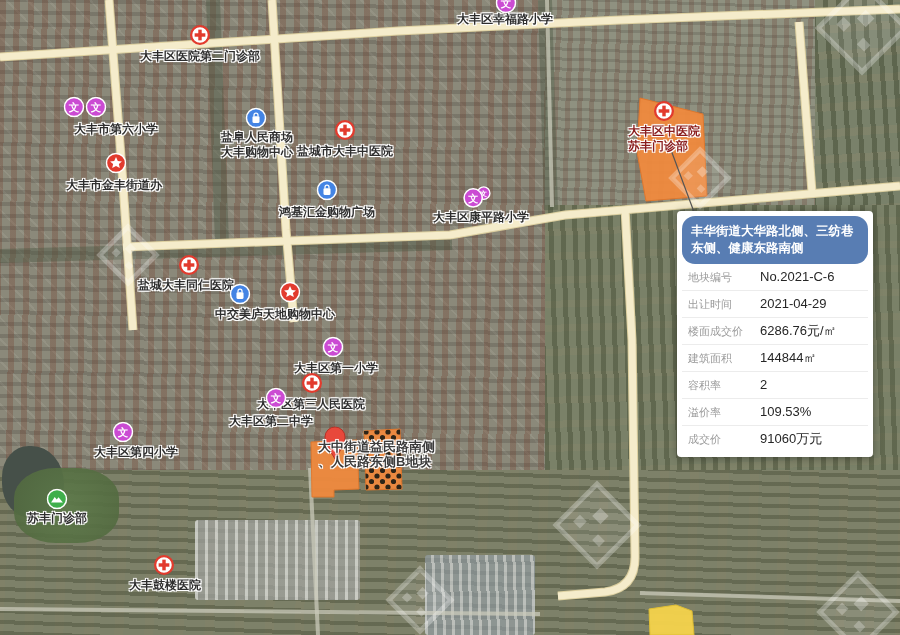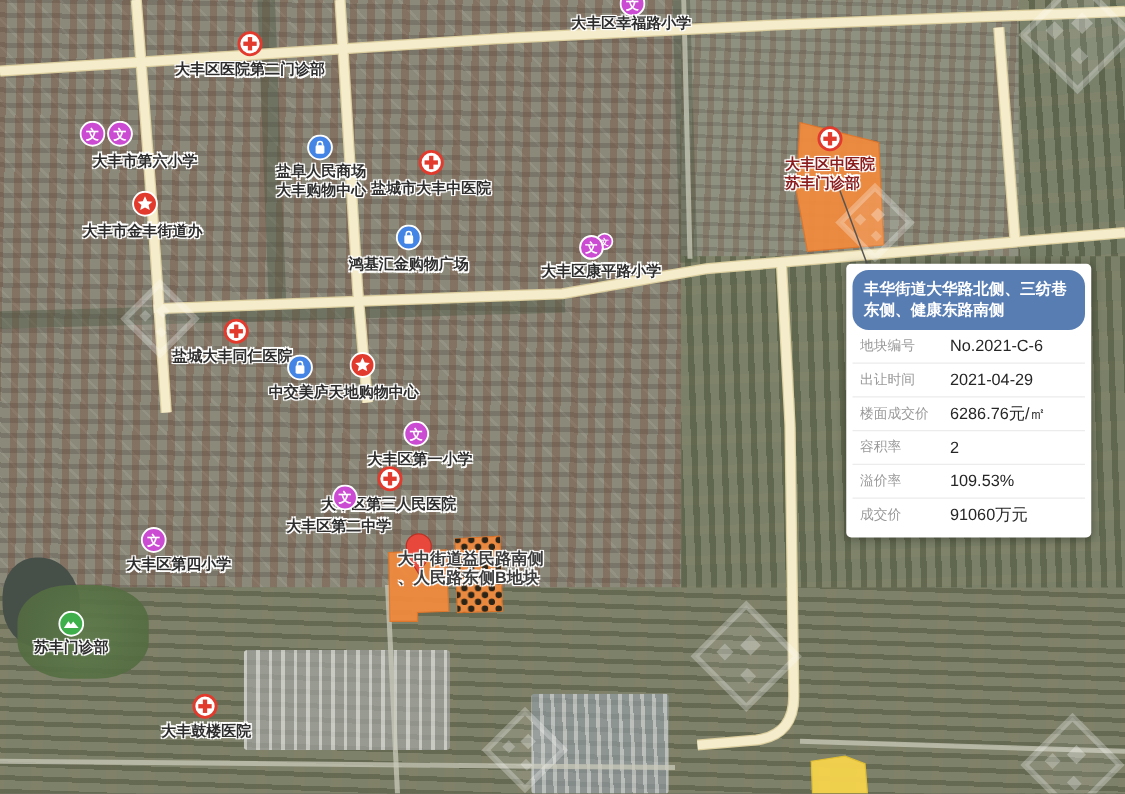--- a/index.html
+++ b/index.html
@@ -228,21 +228,21 @@
       <div class="mlabel" style="left:311px;top:404px;">大丰区第三人民医院</div>
       <div class="poi" style="left:276px;top:398px"><svg width="21" height="21" viewBox="0 0 22 22">
           <circle cx="11" cy="11" r="10" fill="#cb4bd3" stroke="#fff" stroke-width="1.6"></circle>
           <text x="11" y="15" font-size="11" font-weight="bold" fill="#fff" text-anchor="middle" font-family="sans-serif">文</text>
         </svg></div>
       <div class="mlabel" style="left:271px;top:421px;">大丰区第二中学</div>
       <div class="poi" style="left:123px;top:432px"><svg width="21" height="21" viewBox="0 0 22 22">
           <circle cx="11" cy="11" r="10" fill="#cb4bd3" stroke="#fff" stroke-width="1.6"></circle>
           <text x="11" y="15" font-size="11" font-weight="bold" fill="#fff" text-anchor="middle" font-family="sans-serif">文</text>
         </svg></div>
-      <div class="mlabel" style="left:125px;top:452px;padding-left:36px;">大丰区第四小学</div>
+      <div class="mlabel" style="left:136px;top:452px;">大丰区第四小学</div>
       <div class="poi" style="left:57px;top:499px"><svg width="21" height="21" viewBox="0 0 22 22">
           <circle cx="11" cy="11" r="10" fill="#3faf4b" stroke="#fff" stroke-width="1.6"></circle>
           <path d="M4.8 14.6 8.6 8.8 10.7 11.6 12.6 9.2 17.2 14.6 Z" fill="#fff"></path>
         </svg></div>
       <div class="mlabel" style="left:57px;top:518px;">苏丰门诊部</div>
       <div class="poi" style="left:164px;top:565px"><svg width="21" height="21" viewBox="0 0 22 22">
           <circle cx="11" cy="11" r="9.3" fill="#fff" stroke="#e23b2e" stroke-width="2.4"></circle>
           <rect x="9.2" y="5.4" width="3.6" height="11.2" fill="#e23b2e"></rect>
           <rect x="5.4" y="9.2" width="11.2" height="3.6" fill="#e23b2e"></rect>
         </svg></div>
@@ -266,20 +266,24 @@
    </div>
         <div class="p-row">
      <div class="p-label">出让时间</div>
      <div class="p-value">2021-04-29</div>
    </div>
         <div class="p-row">
      <div class="p-label">楼面成交价</div>
      <div class="p-value">6286.76元/㎡</div>
    </div>
         <div class="p-row">
+     <div class="p-label">建筑面积</div>
+     <div class="p-value">144844㎡</div>
+   </div>
+        <div class="p-row">
      <div class="p-label">容积率</div>
      <div class="p-value">2</div>
    </div>
         <div class="p-row">
      <div class="p-label">溢价率</div>
      <div class="p-value">109.53%</div>
    </div>
         <div class="p-row">
      <div class="p-label">成交价</div>
      <div class="p-value">91060万元</div>

